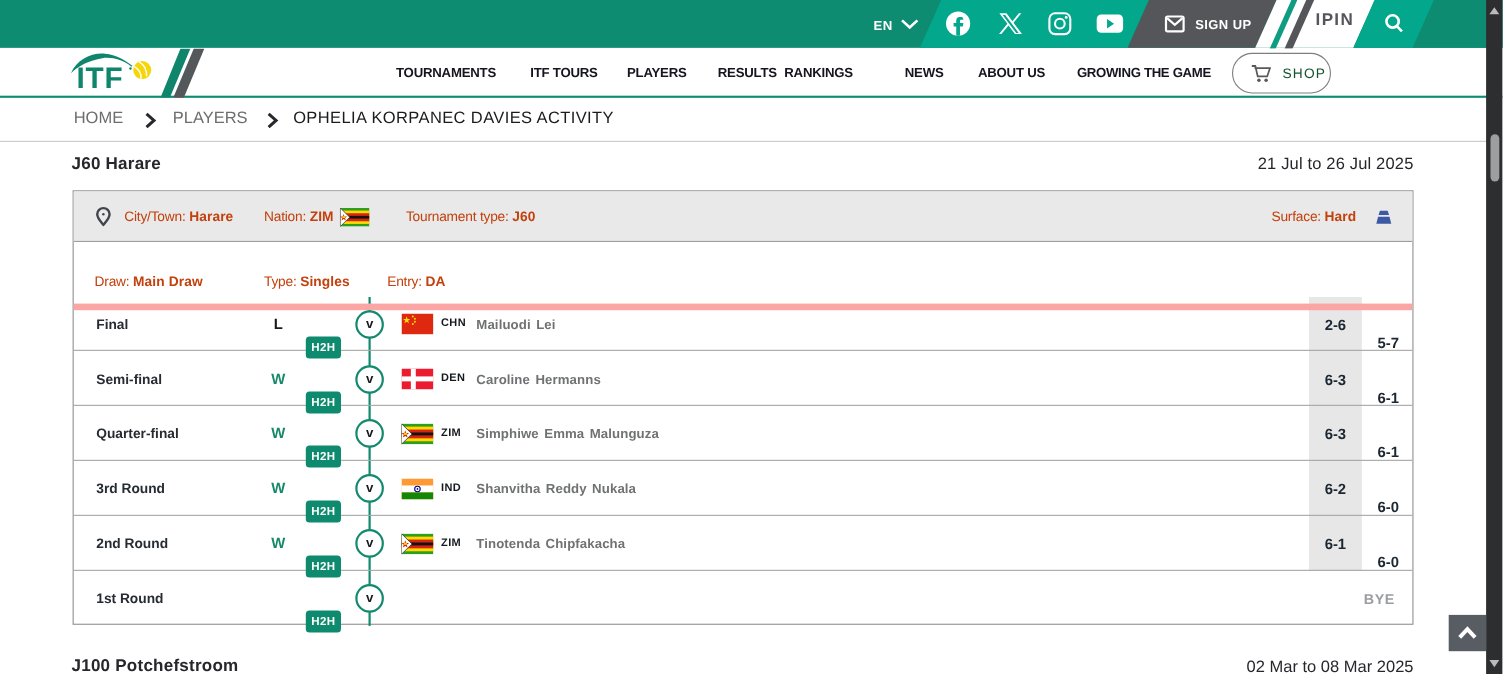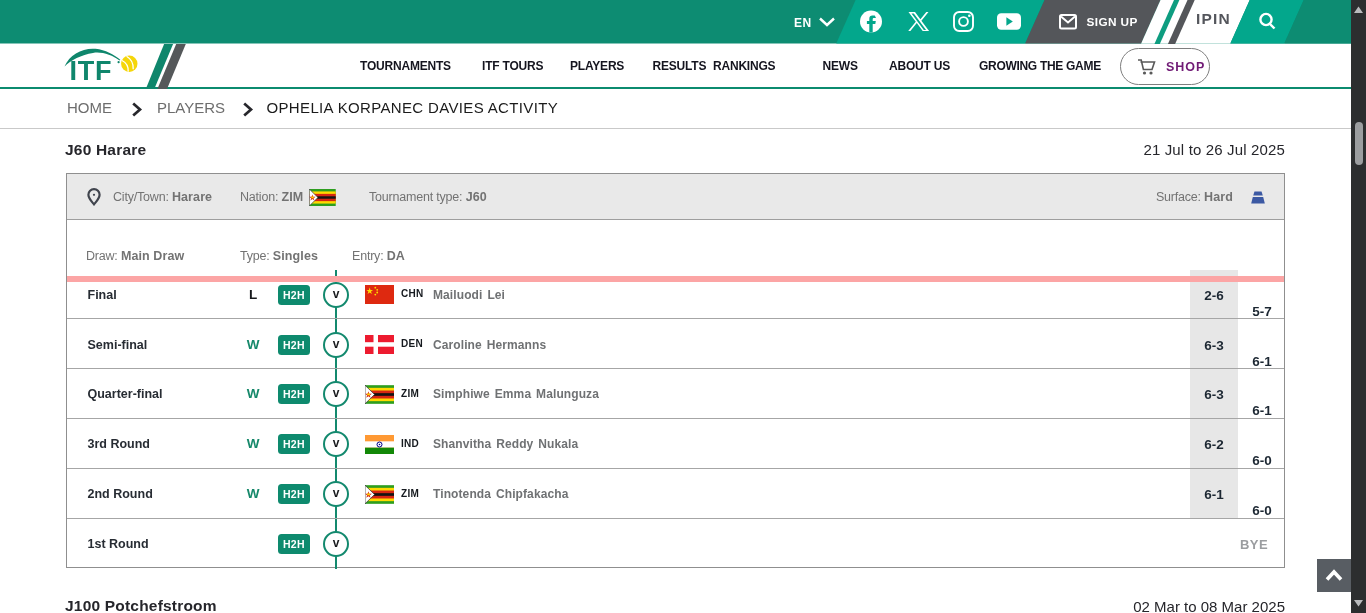--- a/index.html
+++ b/index.html
@@ -13,49 +13,49 @@
 #en { left:794px; top:15.5px; color:#fff; font-weight:bold; font-size:12px; letter-spacing:.5px; }
 #signup { left:1086.5px; top:14.5px; color:#fff; font-weight:bold; font-size:11.8px; letter-spacing:.4px; }
 #ipin { left:1196px; top:10px; color:#54565c; font-weight:bold; font-size:15.5px; letter-spacing:1.2px; }
 
 
 #nav { left:0; top:43.5px; width:1366px; height:45.5px; background:#fff;
   border-bottom:2px solid #0b8b6f; }
 .navlink { top:59px; color:#15151f; font-weight:bold; font-size:12px; letter-spacing:-.2px; white-space:nowrap; }
 #shoppill { left:1120px; top:47.5px; width:90px; height:37px; border:1px solid #7e7e7e;
   border-radius:18.5px; }
-#shoptext { left:45px; top:11px; color:#701a75; font-weight:bold; font-size:12.5px; letter-spacing:1px; }
+#shoptext { left:45px; top:11px; color:#14532d; font-weight:normal; font-size:12.5px; letter-spacing:1px; }
 
 
 #crumb { left:0; top:89px; width:1366px; height:40px; background:#fff; border-bottom:1px solid #c9c9c9; }
 .crumbgray { top:99px; color:#6d6d6d; font-size:15px; letter-spacing:0; }
 #crumbcur { left:266.5px; top:99px; color:#1b1b1b; font-size:15px; letter-spacing:.35px; }
 
 
 #h1a { left:65px; top:141px; font-size:15.5px; font-weight:bold; color:#26262b; letter-spacing:.2px;}
 #date1 { right:81px; top:141px; font-size:15px; color:#26262b; letter-spacing:.15px; }
 #h1b { left:65px; top:597px; font-size:15.5px; font-weight:bold; color:#26262b; letter-spacing:.2px;}
 #date2 { right:81px; top:598px; font-size:15px; color:#26262b; }
 
 
 #tbl { left:66px; top:173px; width:1219px; height:395px; border:1px solid #8f8f8f; background:#fff; }
 .row { left:0; width:1217px; }
 #rhead { top:0; height:46px; background:#e9e9e9; border-bottom:1px solid #9e9e9e; }
 #rdraw { top:58px; height:49.6px; border-bottom:6px solid #fca5a5; }
 .mrow { height:49.9px; border-bottom:1px solid #a6a6a6; }
-.lbl { font-size:12.5px; color:#737373; white-space:nowrap; letter-spacing:-.2px; }
+.lbl { font-size:12.5px; color:#c2410c; white-space:nowrap; letter-spacing:-.2px; }
 .lbl b { letter-spacing:.1px; }
 #graycol { left:1123px; top:95.6px; width:48px; height:249.5px; background:#e7e7e7; }
 #vline { left:268px; top:95.6px; width:2px; height:299.4px; background:#13896e; }
 .round { left:20.5px; font-weight:bold; font-size:12.5px; color:#272c33; letter-spacing:0; }
 .wl { left:179px; font-weight:bold; font-size:13.5px; width:14px; text-align:center;}
 .w { color:#17896b; }
 .l { color:#17191c; }
 .h2h { left:211px; width:32px; height:20px; background:#0e8a6e; border-radius:3.5px;
-  color:#fff; font-weight:bold; font-size:10.5px; text-align:center; line-height:20px; letter-spacing:.4px;}
+  color:#fff; font-weight:bold; font-size:10.5px; text-align:center; line-height:20px; letter-spacing:.4px;margin-top:21px;}
 .vcirc { left:256px; width:26px; height:26px; border-radius:50%; background:#fff;
   border:2.5px solid #13896e; color:#17191c; font-weight:bold; font-size:12px;
   text-align:center; line-height:21px; }
 .flag { left:298px; width:29px; height:19px; }
 .code { left:334px; font-weight:bold; font-size:10px; color:#15191e; letter-spacing:.3px;}
 .pname { left:366px; font-weight:bold; font-size:12px; color:#6f7173; word-spacing:1.5px; letter-spacing:.1px;}
 .sc1 { left:1123px; width:48px; text-align:center; font-weight:bold; font-size:13.5px; color:#1c2732; }
 .sc2 { left:1171px; width:48px; text-align:center; font-weight:bold; font-size:13.5px; color:#1c2732;margin-top:16px; }
 .bye { left:1155px; width:64px; text-align:center; font-weight:bold; font-size:13px; color:#9b9da0; letter-spacing:.5px;}
 

